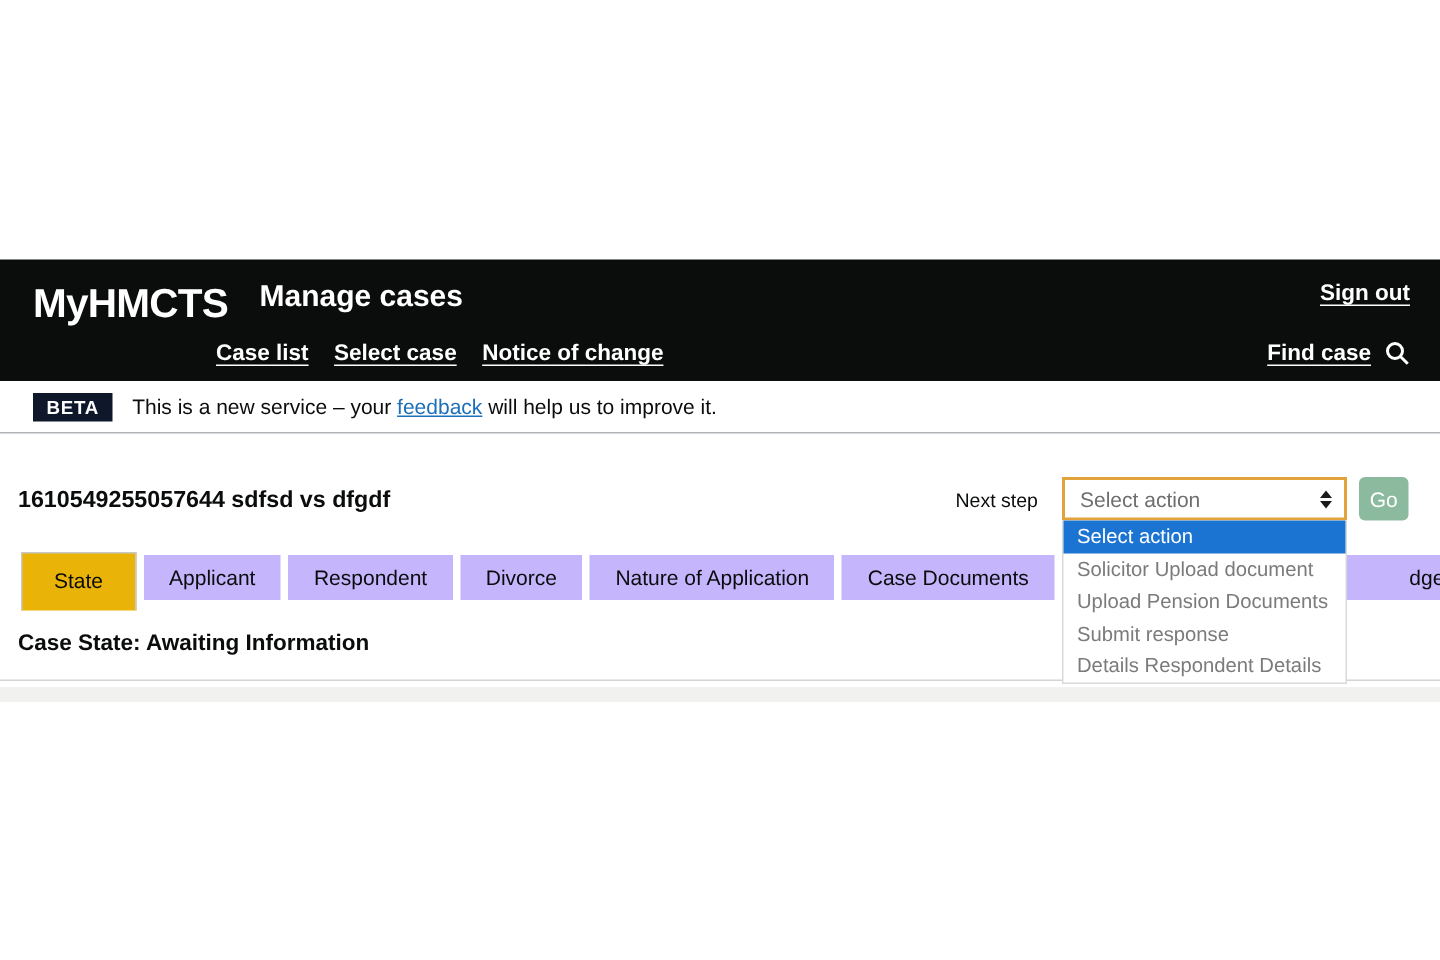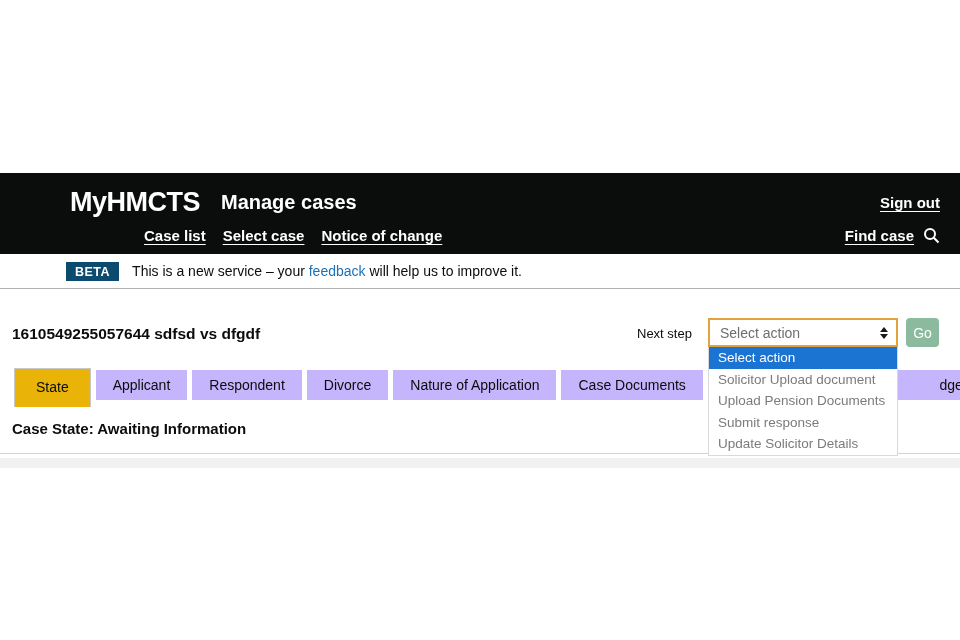--- a/index.html
+++ b/index.html
@@ -3,37 +3,37 @@
 <meta charset="utf-8">
 <style>
   * { margin:0; padding:0; box-sizing:border-box; }
   html,body { width:960px; height:640px; background:#ffffff; overflow:hidden;
     font-family:"Liberation Sans", sans-serif; }
   .page { position:relative; width:960px; height:640px; background:#fff; }
 
   
   .hdr { position:absolute; left:0; top:173px; width:960px; height:81px; background:#0b0c0c; color:#fff; }
   .hdr a { color:#fff; text-decoration:underline; text-underline-offset:3px; cursor:pointer; }
-  .brand-row { display:flex; align-items:center; padding:14px 20px 0 22px;margin-left:48px; }
+  .brand-row { display:flex; align-items:flex-start; padding:14px 20px 0 22px; }
   .brand { font-size:27px; font-weight:700; letter-spacing:-0.5px; }
   .hdr-title { font-size:20px; font-weight:700; margin-left:21px; }
   .signout { margin-left:auto; font-size:15px; font-weight:700; }
   .nav-row { display:flex; align-items:center; padding:9px 20px 0 144px;text-align:center; }
   .nav-link { font-size:15px; font-weight:700; margin-right:17px; }
   .findcase-wrap { margin-left:auto; display:flex; align-items:center; }
   .findcase { font-size:15px; font-weight:700; }
   .search-icon { margin-left:9px; display:inline-flex; }
 
   
   .beta-bar { position:absolute; left:0; top:254px; width:960px; height:35px;
     display:flex; align-items:center; padding-left:22px; border-bottom:1px solid #b1b4b6; background:#fff; }
-  .beta-badge { background:#0c4a6e; color:#fff; font-size:12.5px; font-weight:700;
-    letter-spacing:0.5px; padding:3px 9px 2px;margin-left:44px; }
+  .beta-badge { background:#0f172a; color:#fff; font-size:12.5px; font-weight:700;
+    letter-spacing:0.5px; padding:3px 9px 2px; }
   .beta-text { margin-left:13px; font-size:14px; color:#0b0c0c; }
-  .beta-text a { color:#1d70b8; cursor:pointer; }
+  .beta-text a { color:#1d70b8; text-decoration:underline; cursor:pointer; }
 
   
   .case-title { position:absolute; left:12px; top:325px; font-size:15.5px; font-weight:700; color:#0b0c0c; }
   .nextstep-label { position:absolute; left:637px; top:326px; width:64px; font-size:13px; color:#0b0c0c; }
 
   
   .select-box { position:absolute; left:708px; top:318px; width:190px; height:29px;
     background:#fff; border:2px solid #e2a33d; display:flex; align-items:center;
     padding:0 8px 0 10px; cursor:pointer; z-index:30; }
   .select-value { font-size:14px; color:#6e6e6e; flex:1; }
@@ -108,21 +108,21 @@
         <span class="tri-down"></span>
     </span>
   </div>
   <button class="go-btn">Go</button>
 
   <div class="dd-panel">
     <div class="dd-opt highlight">Select action</div>
     <div class="dd-opt">Solicitor Upload document</div>
     <div class="dd-opt">Upload Pension Documents</div>
     <div class="dd-opt">Submit response</div>
-    <div class="dd-opt">Update Solicitor Details</div>
+    <div class="dd-opt">Details Respondent Details</div>
   </div>
 
   <div class="tabs">
     <div class="tab active">State</div>
     <div class="tab">Applicant</div>
     <div class="tab">Respondent</div>
     <div class="tab">Divorce</div>
     <div class="tab">Nature of Application</div>
     <div class="tab">Case Documents</div>
     <div class="tab tab-appro">Appro</div>

